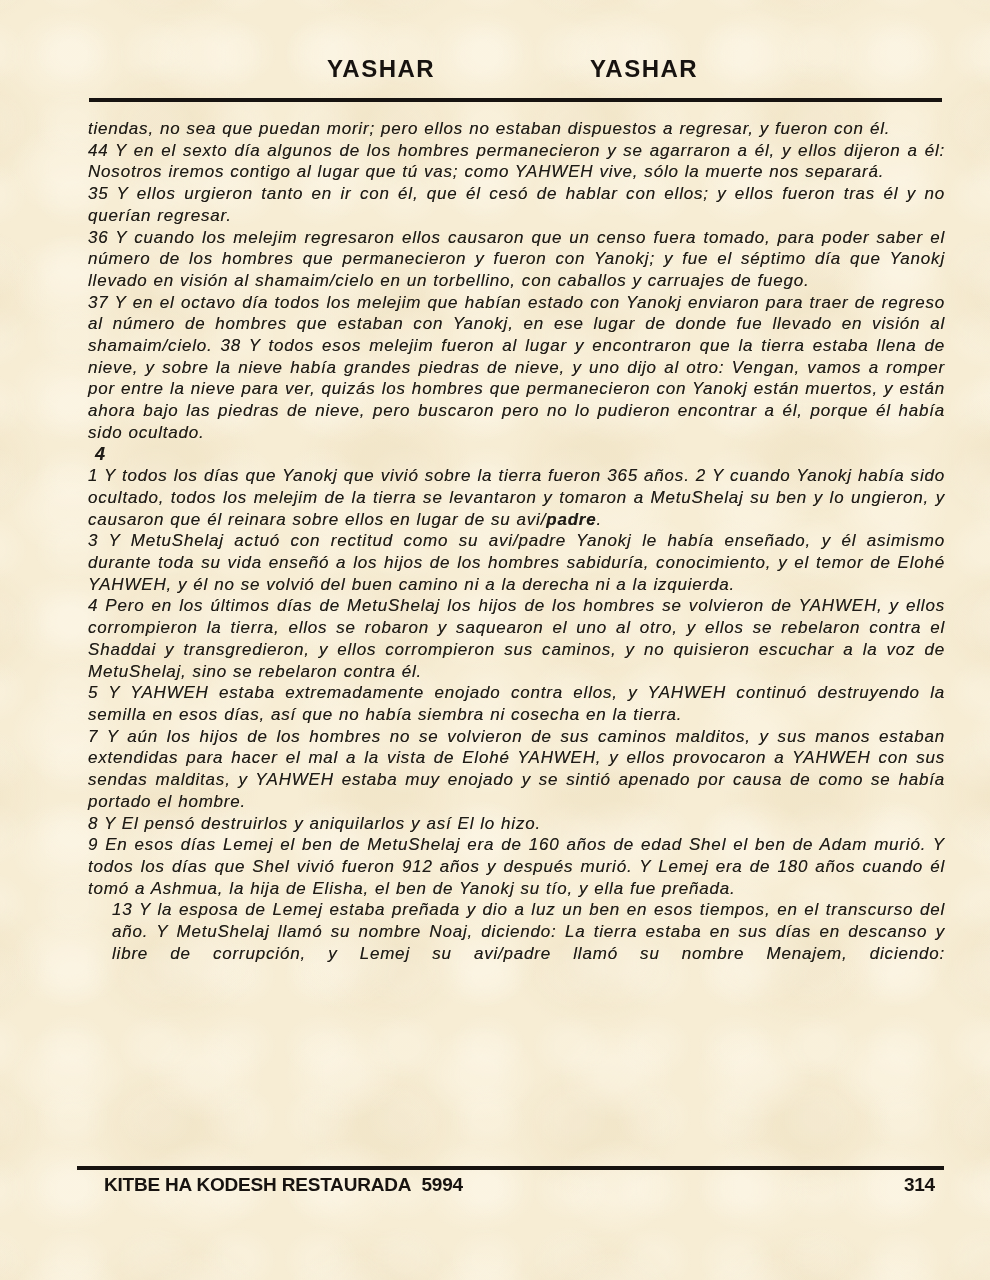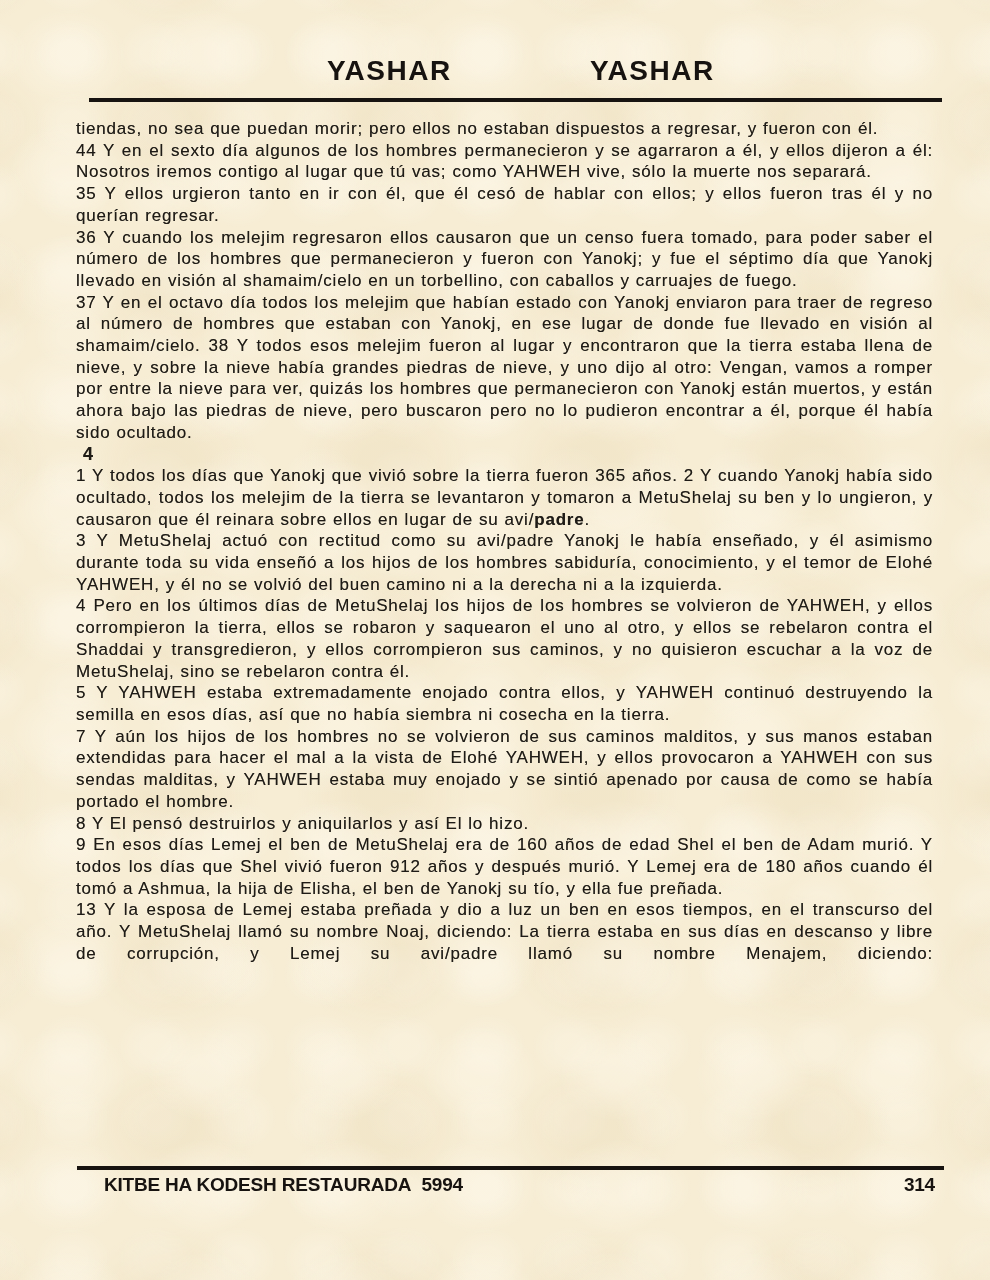--- a/index.html
+++ b/index.html
@@ -13,40 +13,41 @@
     background-image:
       radial-gradient(rgba(255,250,238,.38) 18%, rgba(255,250,238,0) 60%),
       radial-gradient(rgba(219,196,148,.16) 16%, rgba(219,196,148,0) 58%),
       radial-gradient(rgba(255,252,244,.22) 22%, rgba(255,252,244,0) 65%);
     background-size:137px 113px, 211px 167px, 83px 71px;
     background-position:0 0, 67px 43px, 31px 17px;
   }
   .running-heads { position:absolute; top:55px; left:0; width:990px; height:30px; }
   .htitle {
     position:absolute; top:0;
-    font-size:28px; font-weight:bold; letter-spacing:1.5px;
+    font-size:24px; font-weight:bold; letter-spacing:1.5px;
     color:#171310; white-space:nowrap;
   }
   .htitle.left  { left:327px; }
   .htitle.right { left:590px; }
   .rule { position:absolute; background:#171310; }
   .rule.header { left:89px;  top:98px;   width:853px; height:4px; }
   .rule.footer { left:77px;  top:1166px; width:867px; height:4px; }
   .bodytext {
-    position:absolute; left:76px; top:118px; width:857px;
+    position:absolute; left:88px; top:118px; width:857px;
     font-size:17px; line-height:21.7px; color:#1e1b16;
     text-align:justify; letter-spacing:0.8px; word-spacing:0.5px;
     text-shadow:0 0 0.4px rgba(30,27,22,.55);
+    font-style:italic;
   }
   .bodytext p { margin:0; padding:0; }
   .bodytext p.chapter {
     font-weight:bold; font-size:18px; text-align:left; padding-left:7px;
   }
   .bodytext b { font-weight:bold; }
-  .bodytext p.cut { text-align-last:justify; }
+  .bodytext p.cut { text-align-last:justify;margin-left:24px; }
   .footer-row {
     position:absolute; left:104px; top:1174px; width:831px;
     display:flex; justify-content:space-between; align-items:center;
     font-weight:bold; font-size:19px; letter-spacing:-0.2px; color:#171310;
     white-space:nowrap;
   }
 </style>
 </head>
 <body>
 

